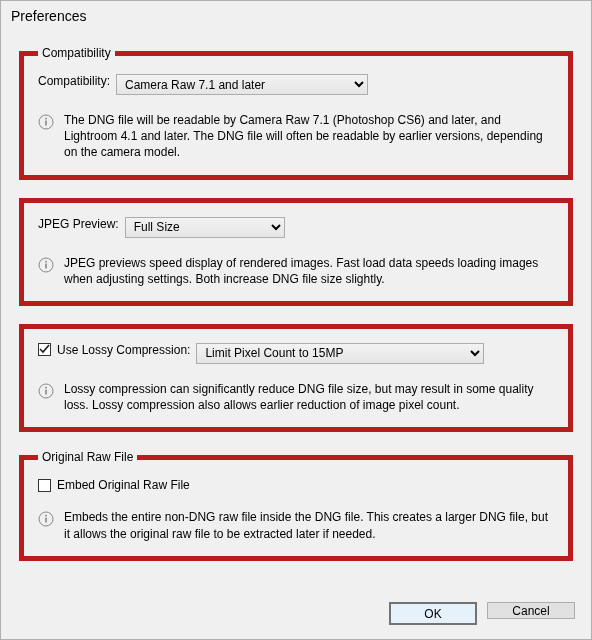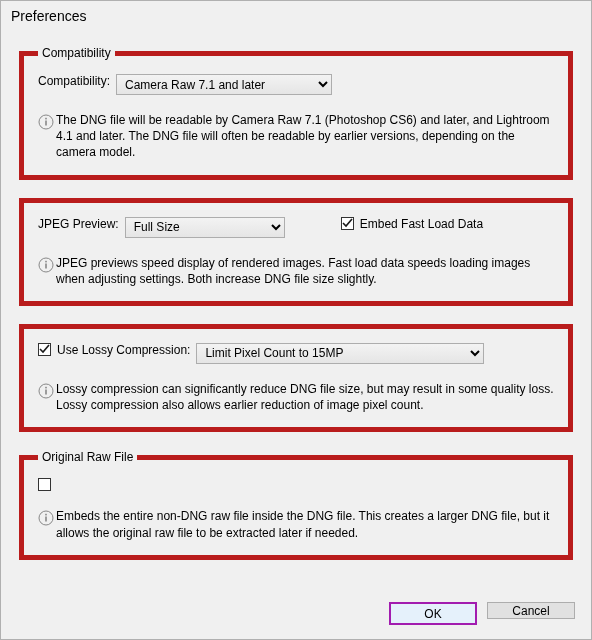--- a/index.html
+++ b/index.html
@@ -51,21 +51,21 @@
     font-family: inherit;
     font-size: 12px;
     height: 21px;
     border: 1px solid #adadad;
     background: linear-gradient(#f3f3f3,#e5e5e5);
     padding: 0 4px;
   }
   .info-row {
     display: flex;
     align-items: flex-start;
-    gap: 2px;
+    gap: 10px;
     margin-top: 17px;
   }
   .info-icon {
     flex: 0 0 16px;
     width: 16px; height: 16px;
     margin-top: 2px;
   }
   .info-text {
     font-size: 12px;
     color: #000;
@@ -96,39 +96,39 @@
   button.win {
     font-family: inherit;
     font-size: 12px;
     width: 88px;
     height: 17px;
     border: 1px solid #adadad;
     background: #e1e1e1;
     cursor: default;
   }
   button.win.default {
-    border: 2px solid #a21caf;
+    border: 2px solid #737373;
     background: #e5f1fb;
     height: 23px;
     padding: 0;
   }
 </style>
 </head>
 <body>
 
 <div class="window">
   <div class="title">Preferences</div>
 
   <div class="content">
 
     <fieldset class="grp">
       <legend>Compatibility</legend>
       <div class="row">
         <span class="label">Compatibility:</span>
-        <select class="combo" style="width:216px">
+        <select class="combo" style="width:252px">
           <option>Camera Raw 7.1 and later</option>
         </select>
       </div>
       <div class="info-row">
         <span class="info-icon">
           <svg viewBox="0 0 16 16">
               <circle cx="8" cy="8" r="7" fill="none" stroke="#888" stroke-width="1"></circle>
               <rect x="7.2" y="6.5" width="1.6" height="5" fill="#888"></rect>
               <rect x="7.2" y="3.8" width="1.6" height="1.6" fill="#888"></rect>
             </svg>
@@ -137,28 +137,20 @@
       </div>
     </fieldset>
 
     <fieldset class="grp">
       <div class="row">
         <span class="label">JPEG Preview:</span>
         <select class="combo" style="width:160px">
           <option>Full Size</option>
         </select>
         <span style="width:44px"></span>
-        <span class="checkbox">
-          <span class="box">
-            <svg viewBox="0 0 11 11">
-                <path d="M1 5 L4 8 L10 1" stroke="#1a1a1a" stroke-width="1.6" fill="none"></path>
-              </svg>
-          </span>
-          <span>Embed Fast Load Data</span>
-        </span>
       </div>
       <div class="info-row">
         <span class="info-icon">
           <svg viewBox="0 0 16 16">
               <circle cx="8" cy="8" r="7" fill="none" stroke="#888" stroke-width="1"></circle>
               <rect x="7.2" y="6.5" width="1.6" height="5" fill="#888"></rect>
               <rect x="7.2" y="3.8" width="1.6" height="1.6" fill="#888"></rect>
             </svg>
         </span>
         <span class="info-text">JPEG previews speed display of rendered images.  Fast load data speeds loading images when adjusting settings.  Both increase DNG file size slightly.</span>
@@ -189,20 +181,21 @@
         </span>
         <span class="info-text">Lossy compression can significantly reduce DNG file size, but may result in some quality loss.  Lossy compression also allows earlier reduction of image pixel count.</span>
       </div>
     </fieldset>
 
     <fieldset class="grp">
       <legend>Original Raw File</legend>
       <div class="row">
         <span class="checkbox">
           <span class="box"></span>
+          <span>Embed Original Raw File</span>
         </span>
       </div>
       <div class="info-row">
         <span class="info-icon">
           <svg viewBox="0 0 16 16">
               <circle cx="8" cy="8" r="7" fill="none" stroke="#888" stroke-width="1"></circle>
               <rect x="7.2" y="6.5" width="1.6" height="5" fill="#888"></rect>
               <rect x="7.2" y="3.8" width="1.6" height="1.6" fill="#888"></rect>
             </svg>
         </span>

